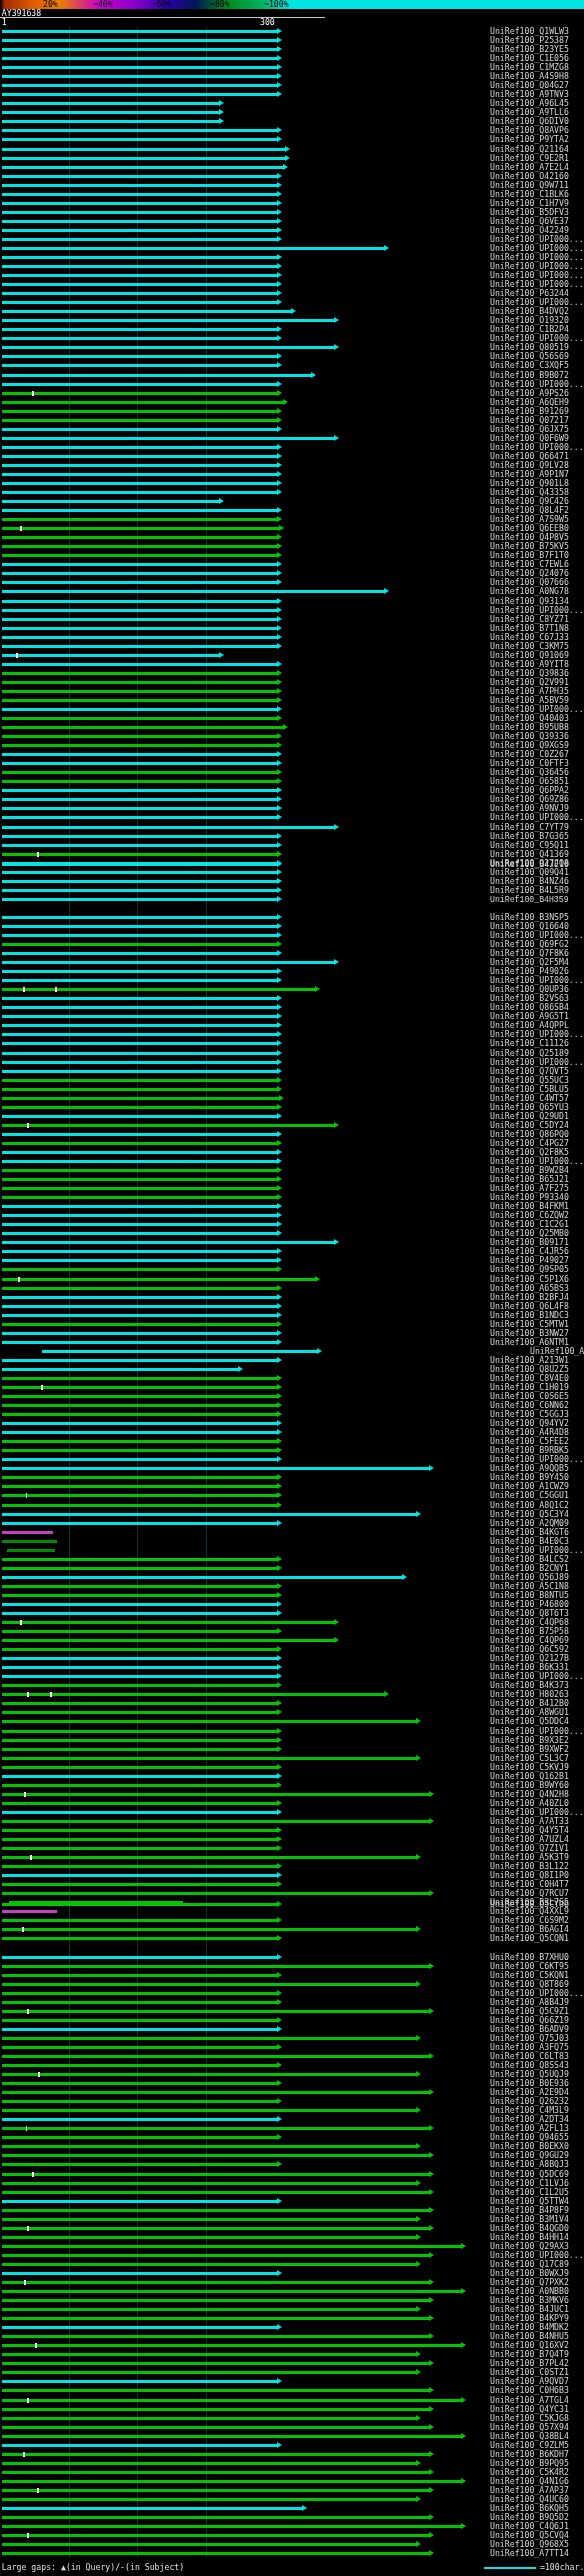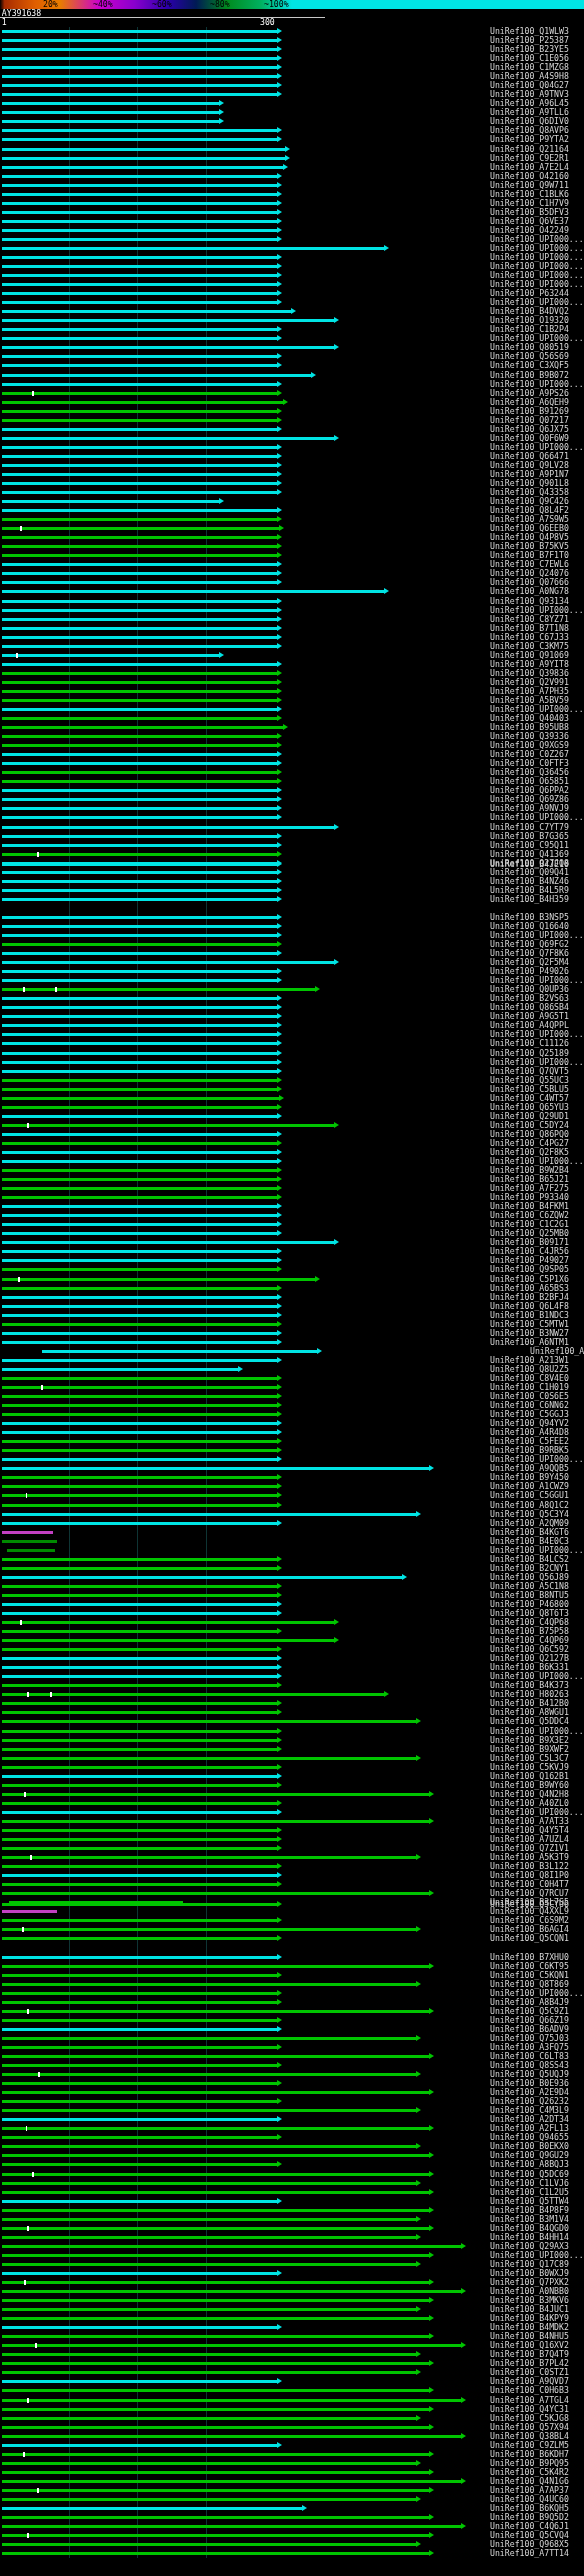--- a/index.html
+++ b/index.html
@@ -528,21 +528,21 @@
       <div class="hit" style="top: 850px;">
         <div class="bar" style="left: 1.8px; width: 275px; background: rgb(0, 228, 228);"></div>
         <div class="arr" style="left: 277px; border-left-color: rgb(0, 228, 228);"></div>
         <span class="lab">UniRef100_B4NZ46</span>
       </div>
       <div class="hit" style="top: 859px;">
         <div class="bar" style="left: 1.8px; width: 275px; background: rgb(0, 228, 228);"></div>
         <div class="arr" style="left: 277px; border-left-color: rgb(0, 228, 228);"></div>
         <span class="lab">UniRef100_B4L5R9</span>
       </div>
-      <div class="hit" style="top: 868px;">
+      <div class="hit" style="top: 868px; font-family: Liberation Mono, monospace;">
         <div class="bar" style="left: 1.8px; width: 275px; background: rgb(0, 228, 228);"></div>
         <div class="arr" style="left: 277px; border-left-color: rgb(0, 228, 228);"></div>
         <span class="lab">UniRef100_B4H359</span>
       </div>
       <div class="hit" style="top: 833px;">
         <div class="bar" style="left: 1.8px; width: 275px; background: rgb(0, 228, 228);"></div>
         <div class="arr" style="left: 277px; border-left-color: rgb(0, 228, 228);"></div>
         <span class="lab">UniRef100_B4JE10</span>
       </div>
       <div class="hit" style="top: 886px;">
@@ -1468,15 +1468,20 @@
         <div class="arr" style="left: 416px; border-left-color: rgb(0, 196, 0);"></div>
         <span class="lab">UniRef100_Q968X5</span>
       </div>
       <div class="hit" style="top: 2522px;">
         <div class="bar" style="left: 1.8px; width: 428px; background: rgb(0, 196, 0);"></div>
         <div class="arr" style="left: 429px; border-left-color: rgb(0, 196, 0);"></div>
         <span class="lab">UniRef100_A7TT14</span>
       </div>
     </div>
 
+  <div id="legend">
+    <span id="legend-gaps">Large gaps: ▲(in Query)/-(in Subject)</span>
+    <span id="legend-line"></span>
+    <span id="legend-scale">=100char.</span>
+  </div>
 
 </div>
 
 
 </body></html>

